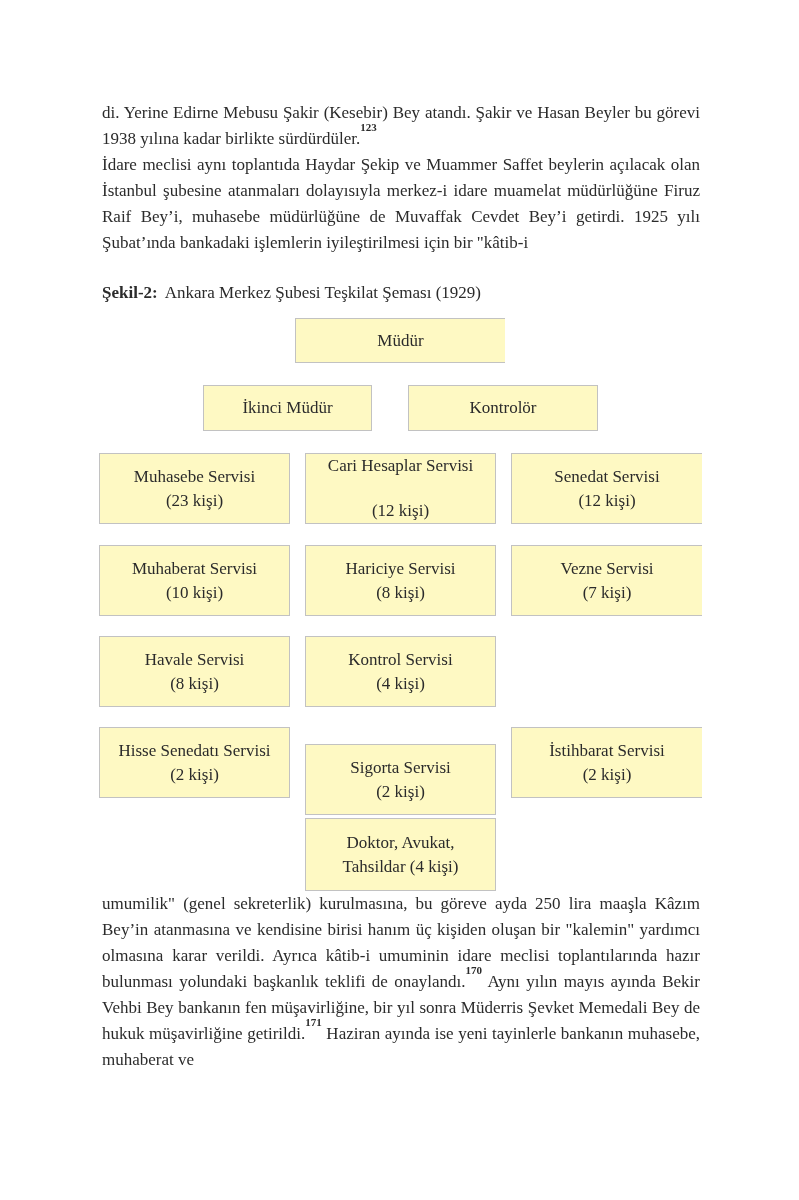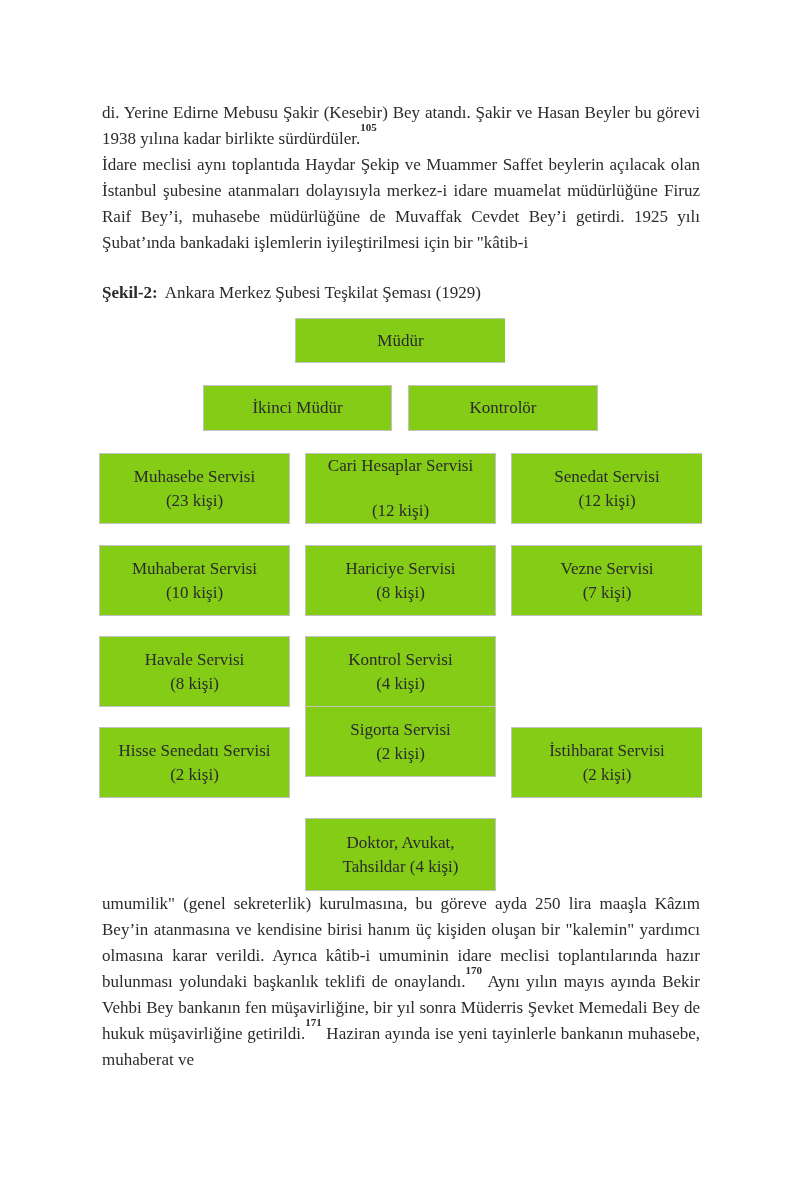--- a/index.html
+++ b/index.html
@@ -47,38 +47,38 @@
     width: 191px;
     height: 71px;
     display: flex;
     flex-direction: column;
     align-items: center;
     justify-content: center;
     text-align: center;
     font-size: 17px;
     line-height: 24px;
     color: #2b2b2b;
-    background: #84cc16;
+    background: #fef9c3;
   }
   .no-right { border-right: none; }
   .oline:empty { display: none; }
   .b0  { left: 193px; top: 0;     width: 210px; height: 45px; }
-  .b1  { left: 101px; top: 67px;  width: 189px; height: 46px; }
+  .b1  { left: 101px; top: 67px;  width: 169px; height: 46px; }
   .b2  { left: 306px; top: 67px;  width: 190px; height: 46px; }
   .b3  { left: -3px;  top: 135px; }
   .b4  { left: 203px; top: 135px; justify-content: space-between; }
   .b5  { left: 409px; top: 135px; }
   .b6  { left: -3px;  top: 227px; }
   .b7  { left: 203px; top: 227px; }
   .b8  { left: 409px; top: 227px; }
   .b9  { left: -3px;  top: 318px; }
   .b10 { left: 203px; top: 318px; }
   .b11 { left: 409px; top: 318px; }
   .b12 { left: -3px;  top: 409px; }
-  .b13 { left: 203px; top: 388px; }
+  .b13 { left: 203px; top: 426px; }
   .b14 { left: 409px; top: 409px; }
   .b15 { left: 203px; top: 500px; height: 73px; }
   .para3 { margin-top: 6px; }
   .footer {
     position: absolute;
     left: 102px;
     right: 97px;
     top: 1108px;
     display: flex;
     justify-content: space-between;
@@ -97,21 +97,21 @@
     letter-spacing: 1.6px;
     color: #2f2f2f;
   }
 </style>
 </head>
 <body>
 
 <div class="page">
   <div class="content">
 
-    <p class="body-text"><span>di. Yerine Edirne Mebusu Şakir (Kesebir) Bey atandı. Şakir ve Hasan Beyler bu görevi 1938 yılına kadar birlikte sürdürdüler.</span><sup class="fn-ref">105</sup></p>
+    <p class="body-text"><span>di. Yerine Edirne Mebusu Şakir (Kesebir) Bey atandı. Şakir ve Hasan Beyler bu görevi 1938 yılına kadar birlikte sürdürdüler.</span><sup class="fn-ref">123</sup></p>
 
     <p class="body-text para2"><span>İdare meclisi aynı toplantıda Haydar Şekip ve Muammer Saffet beylerin açılacak olan İstanbul şubesine atanmaları dolayısıyla merkez-i idare muamelat müdürlüğüne Firuz Raif Bey’i, muhasebe müdürlüğüne de Muvaffak Cevdet Bey’i getirdi. 1925 yılı Şubat’ında bankadaki işlemlerin iyileştirilmesi için bir "kâtib-i</span></p>
 
     <p class="caption"><span class="caption-label">Şekil-2:</span><span>Ankara Merkez Şubesi Teşkilat Şeması (1929)</span></p>
 
     <div class="orgchart">
       <div class="obox b0 no-right">
         <span class="oline">Müdür</span>
       </div>
       <div class="obox b1">

